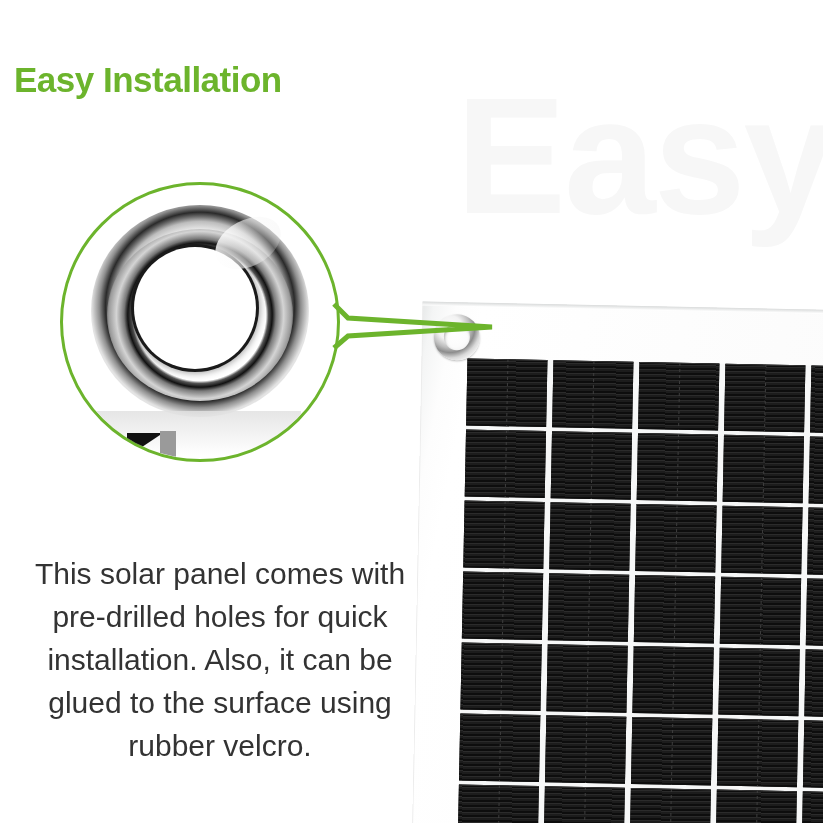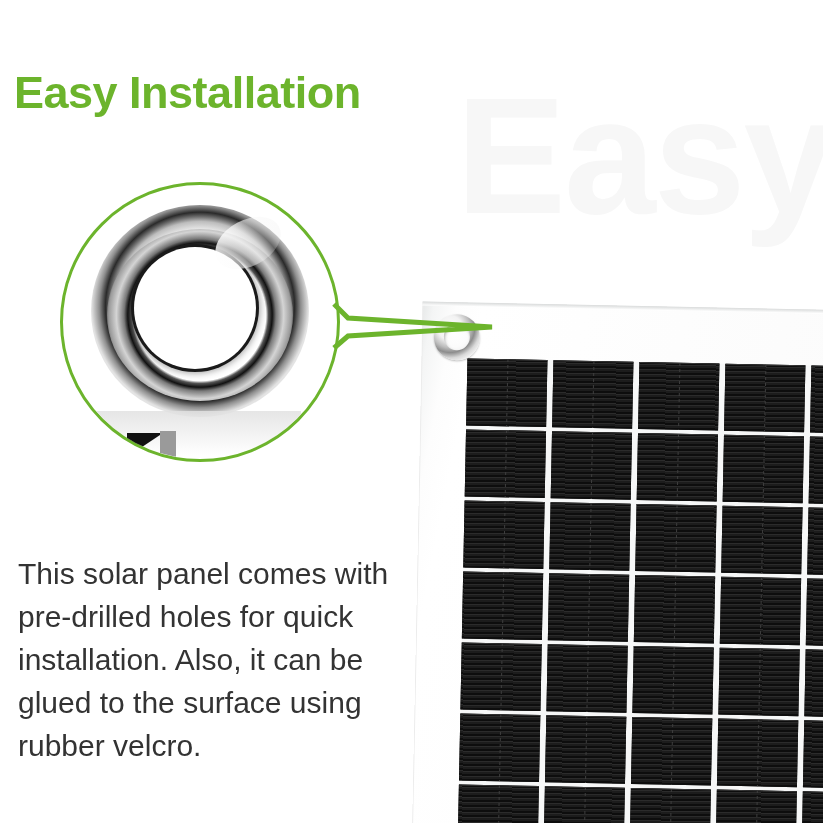--- a/index.html
+++ b/index.html
@@ -28,21 +28,21 @@
     user-select: none;
     white-space: nowrap;
     z-index: 0;
   }
 
   
   .headline {
     position: absolute;
     top: 38px;
     left: 14px;
-    font-size: 45px;
+    font-size: 35px;
     font-weight: 700;
     color: #6cb42c;
     letter-spacing: -0.5px;
     line-height: 1.1;
     white-space: nowrap;
     z-index: 3;
   }
 
   
   .panel-wrap {
@@ -232,21 +232,21 @@
     height: 48px;
     overflow: visible;
   }
 
   
   .body-copy {
     position: absolute;
     left: 18px;
     top: 522px;
     width: 404px;
-    text-align: left;
+    text-align: center;
     font-size: 30px;
     line-height: 43px;
     color: #333333;
     z-index: 3;
   }
 </style>
 </head>
 <body>
 
 <div class="watermark">Easy</div>

